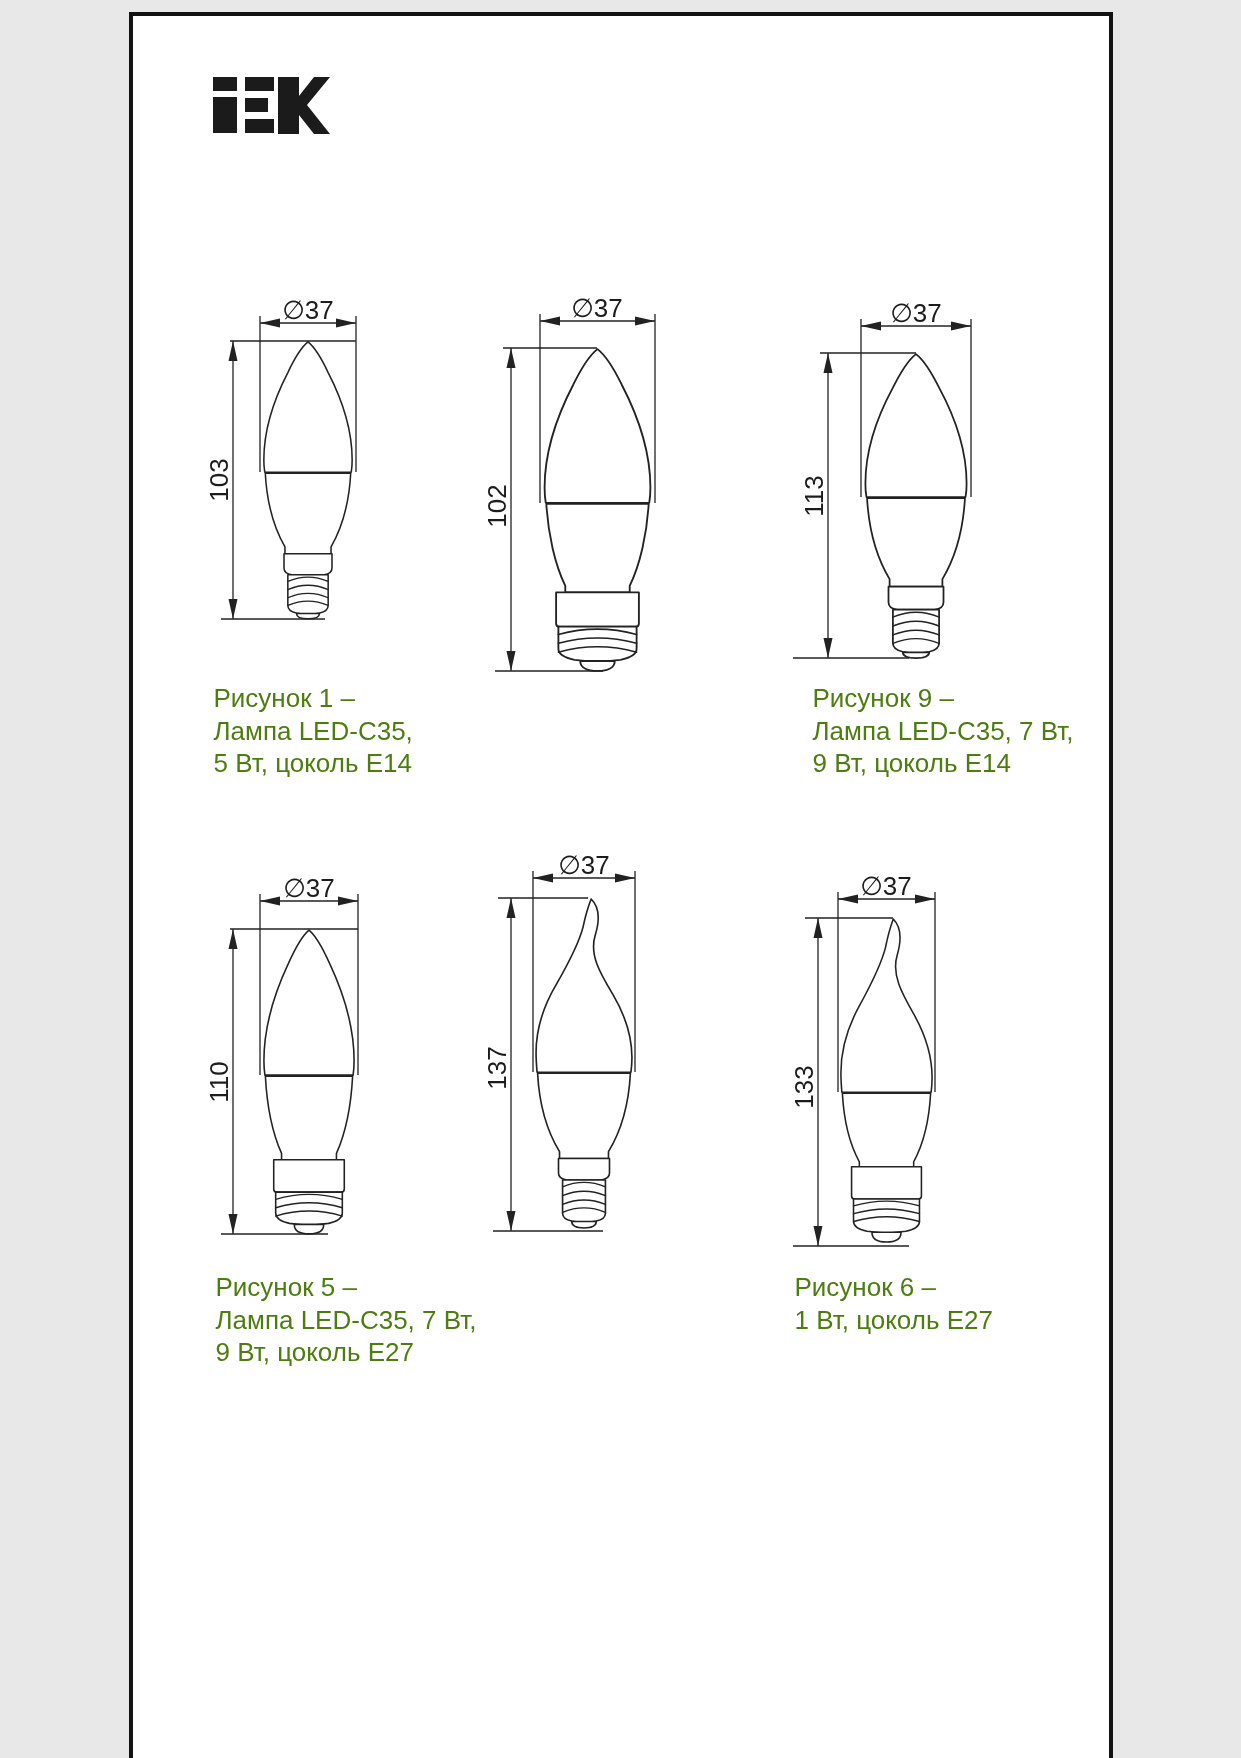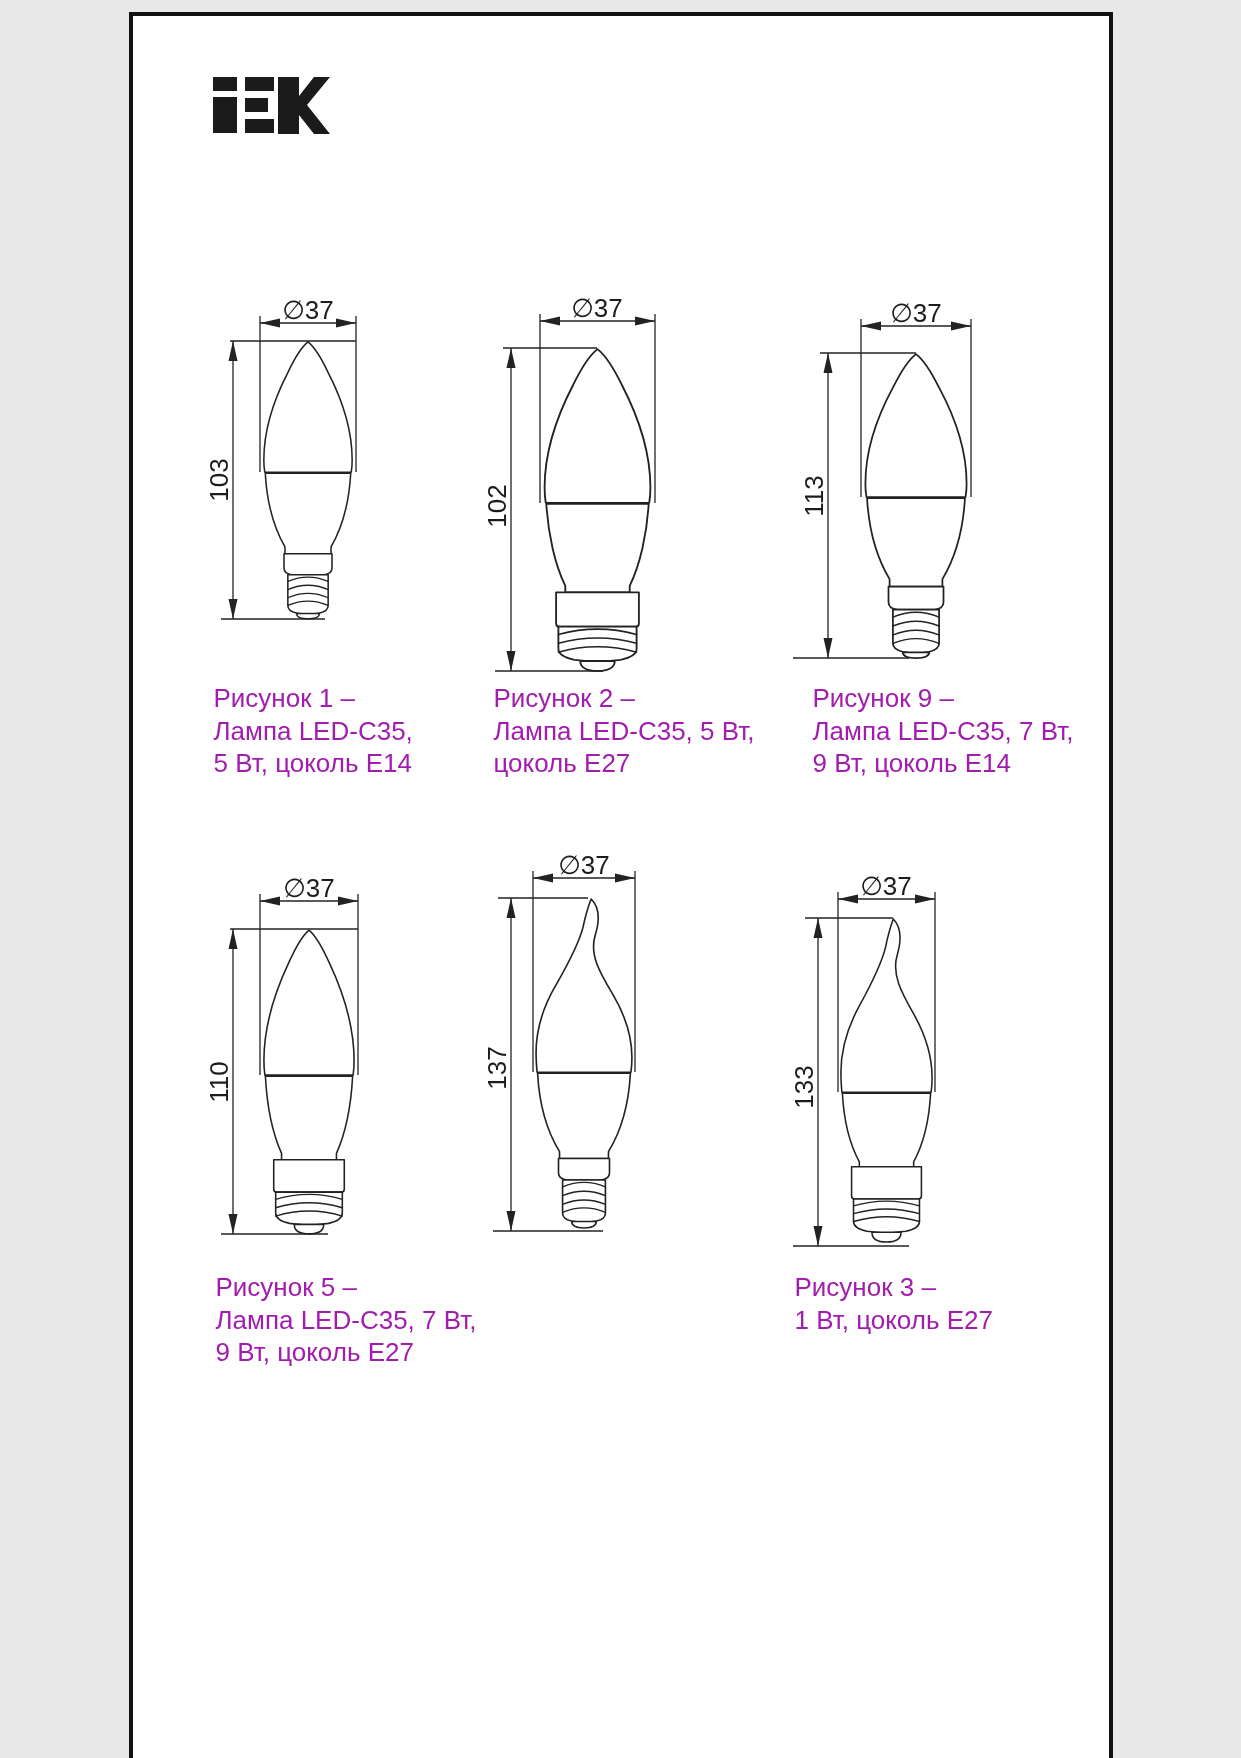--- a/index.html
+++ b/index.html
@@ -7,21 +7,21 @@
     position:relative; width:984px; height:1758px; margin:12px auto;
     background:#ffffff; border:4px solid #121212; box-sizing:border-box;
     font-family:"Liberation Sans", sans-serif; color:#1c1c1c; overflow:hidden;
   }
   .logo-svg { position:absolute; left:78px; top:60px; }
   svg.fig { position:absolute; overflow:visible; }
   svg text {
     font-family:"Liberation Sans", sans-serif;
     font-size:26px; fill:#1c1c1c;
   }
-  .caption { position:absolute; font-size:26px; line-height:32.5px; color:#a21caf; white-space:nowrap; }
+  .caption { position:absolute; font-size:26px; line-height:32.5px; color:#4d7c0f; white-space:nowrap; }
   
   .ol { fill:#ffffff; stroke:#222222; stroke-width:1.6; stroke-linejoin:round; }
   .th { fill:none; stroke:#222222; stroke-width:1.4; stroke-linecap:round; }
   .dl { stroke:#222222; stroke-width:1.3; fill:none; }
   .ar { fill:#222222; stroke:none; }
   .lg { fill:#1b1b1b; stroke:none; }
 </style>
 </head>
 <body>
 
@@ -179,33 +179,28 @@
       <text transform="translate(680,1071) rotate(-90)" text-anchor="middle">133</text>
     </g>
     <use href="#cb35e27" transform="translate(705,902) scale(0.97,0.979)"></use>
   </svg>
 
   <div class="caption" style="left:81px;top:666px">
     <div>Рисунок 1 –</div>
     <div>Лампа LED-C35,</div>
     <div>5 Вт, цоколь E14</div>
   </div>
-  <div class="caption" style="left:361px;top:666px">
-    <div>Рисунок 2 –</div>
-    <div>Лампа LED-C35, 5 Вт,</div>
-    <div>цоколь E27</div>
-  </div>
   <div class="caption" style="left:680px;top:666px">
     <div>Рисунок 9 –</div>
     <div>Лампа LED-C35, 7 Вт,</div>
     <div>9 Вт, цоколь E14</div>
   </div>
   <div class="caption" style="left:83px;top:1255px">
     <div>Рисунок 5 –</div>
     <div>Лампа LED-C35, 7 Вт,</div>
     <div>9 Вт, цоколь E27</div>
   </div>
   <div class="caption" style="left:662px;top:1255px">
-    <div>Рисунок 3 –</div>
+    <div>Рисунок 6 –</div>
     <div>1 Вт, цоколь E27</div>
   </div>
 
 </div>
 
 </body></html>

